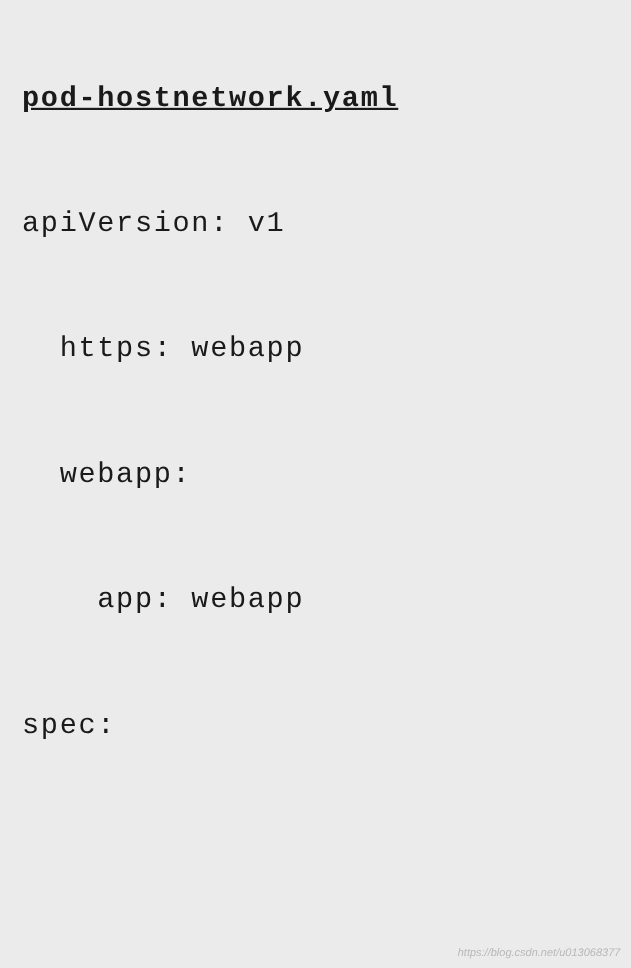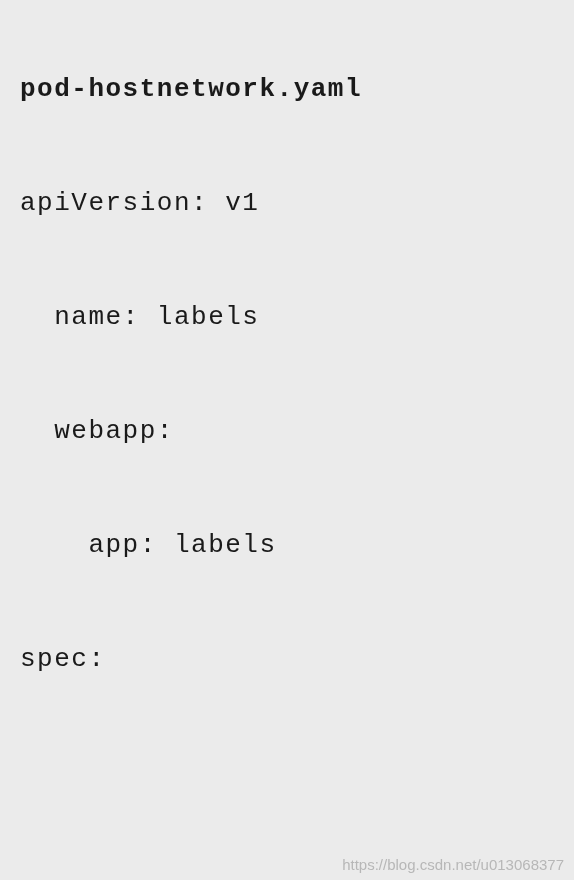--- a/index.html
+++ b/index.html
@@ -23,40 +23,42 @@
     }
     .line {
       margin-bottom: 36px;
       letter-spacing: 1.5px;
     }
     .line:last-child {
       margin-bottom: 0;
     }
     .bold {
       font-weight: bold;
+      text-decoration: underline;
     }
     .watermark {
       position: absolute;
       bottom: 8px;
       right: 10px;
-      font-size: 15px;
+      font-size: 10px;
       color: rgba(120, 120, 120, 0.45);
       font-family: Arial, sans-serif;
       letter-spacing: 0;
+      font-style: italic;
     }
   </style>
 </head>
 <body>
 
 <div class="code-block">
   <div class="line bold">pod-hostnetwork.yaml</div>
   <div class="line">apiVersion: v1</div>
-  <div class="line">  name: labels</div>
+  <div class="line">  https: webapp</div>
   <div class="line">  webapp:</div>
-  <div class="line">    app: labels</div>
+  <div class="line">    app: webapp</div>
   <div class="line">spec:</div>
   
   
   
   
   
   
   
 </div>
 

